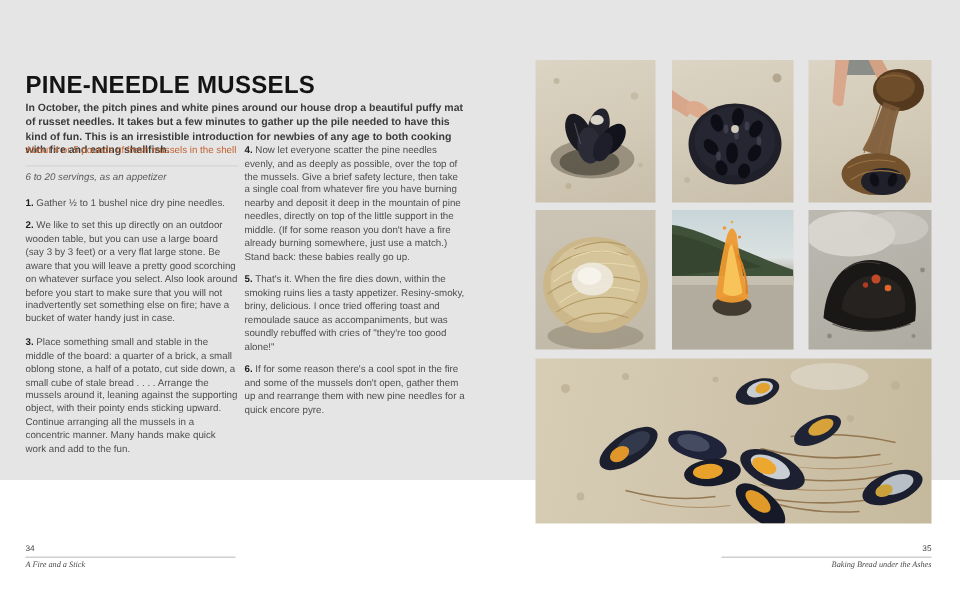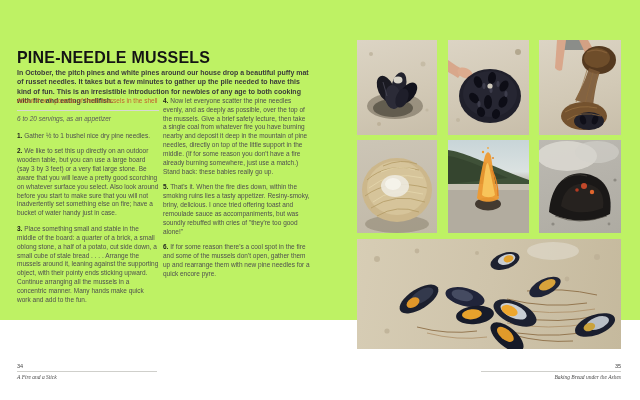--- a/index.html
+++ b/index.html
@@ -1,21 +1,21 @@
 <!DOCTYPE html>
 <html><head>
 <meta charset="utf-8">
 <style>
   html,body{margin:0;padding:0;}
   body{
     width:640px;height:400px;overflow:hidden;background:#ffffff;
     font-family:"Liberation Sans", sans-serif;
     -webkit-font-smoothing:antialiased;
   }
-  .spread{position:relative;width:640px;height:320px;background:#bef264;}
+  .spread{position:relative;width:640px;height:320px;background:#e5e5e5;}
 
   
   .title{
     position:absolute;left:17px;top:37px;
     font-size:16.5px;font-weight:800;color:#141414;
     letter-spacing:.2px;transform:scaleX(.97);transform-origin:left;
     white-space:nowrap;
   }
   .intro{
     position:absolute;left:17px;top:61px;width:297px;

